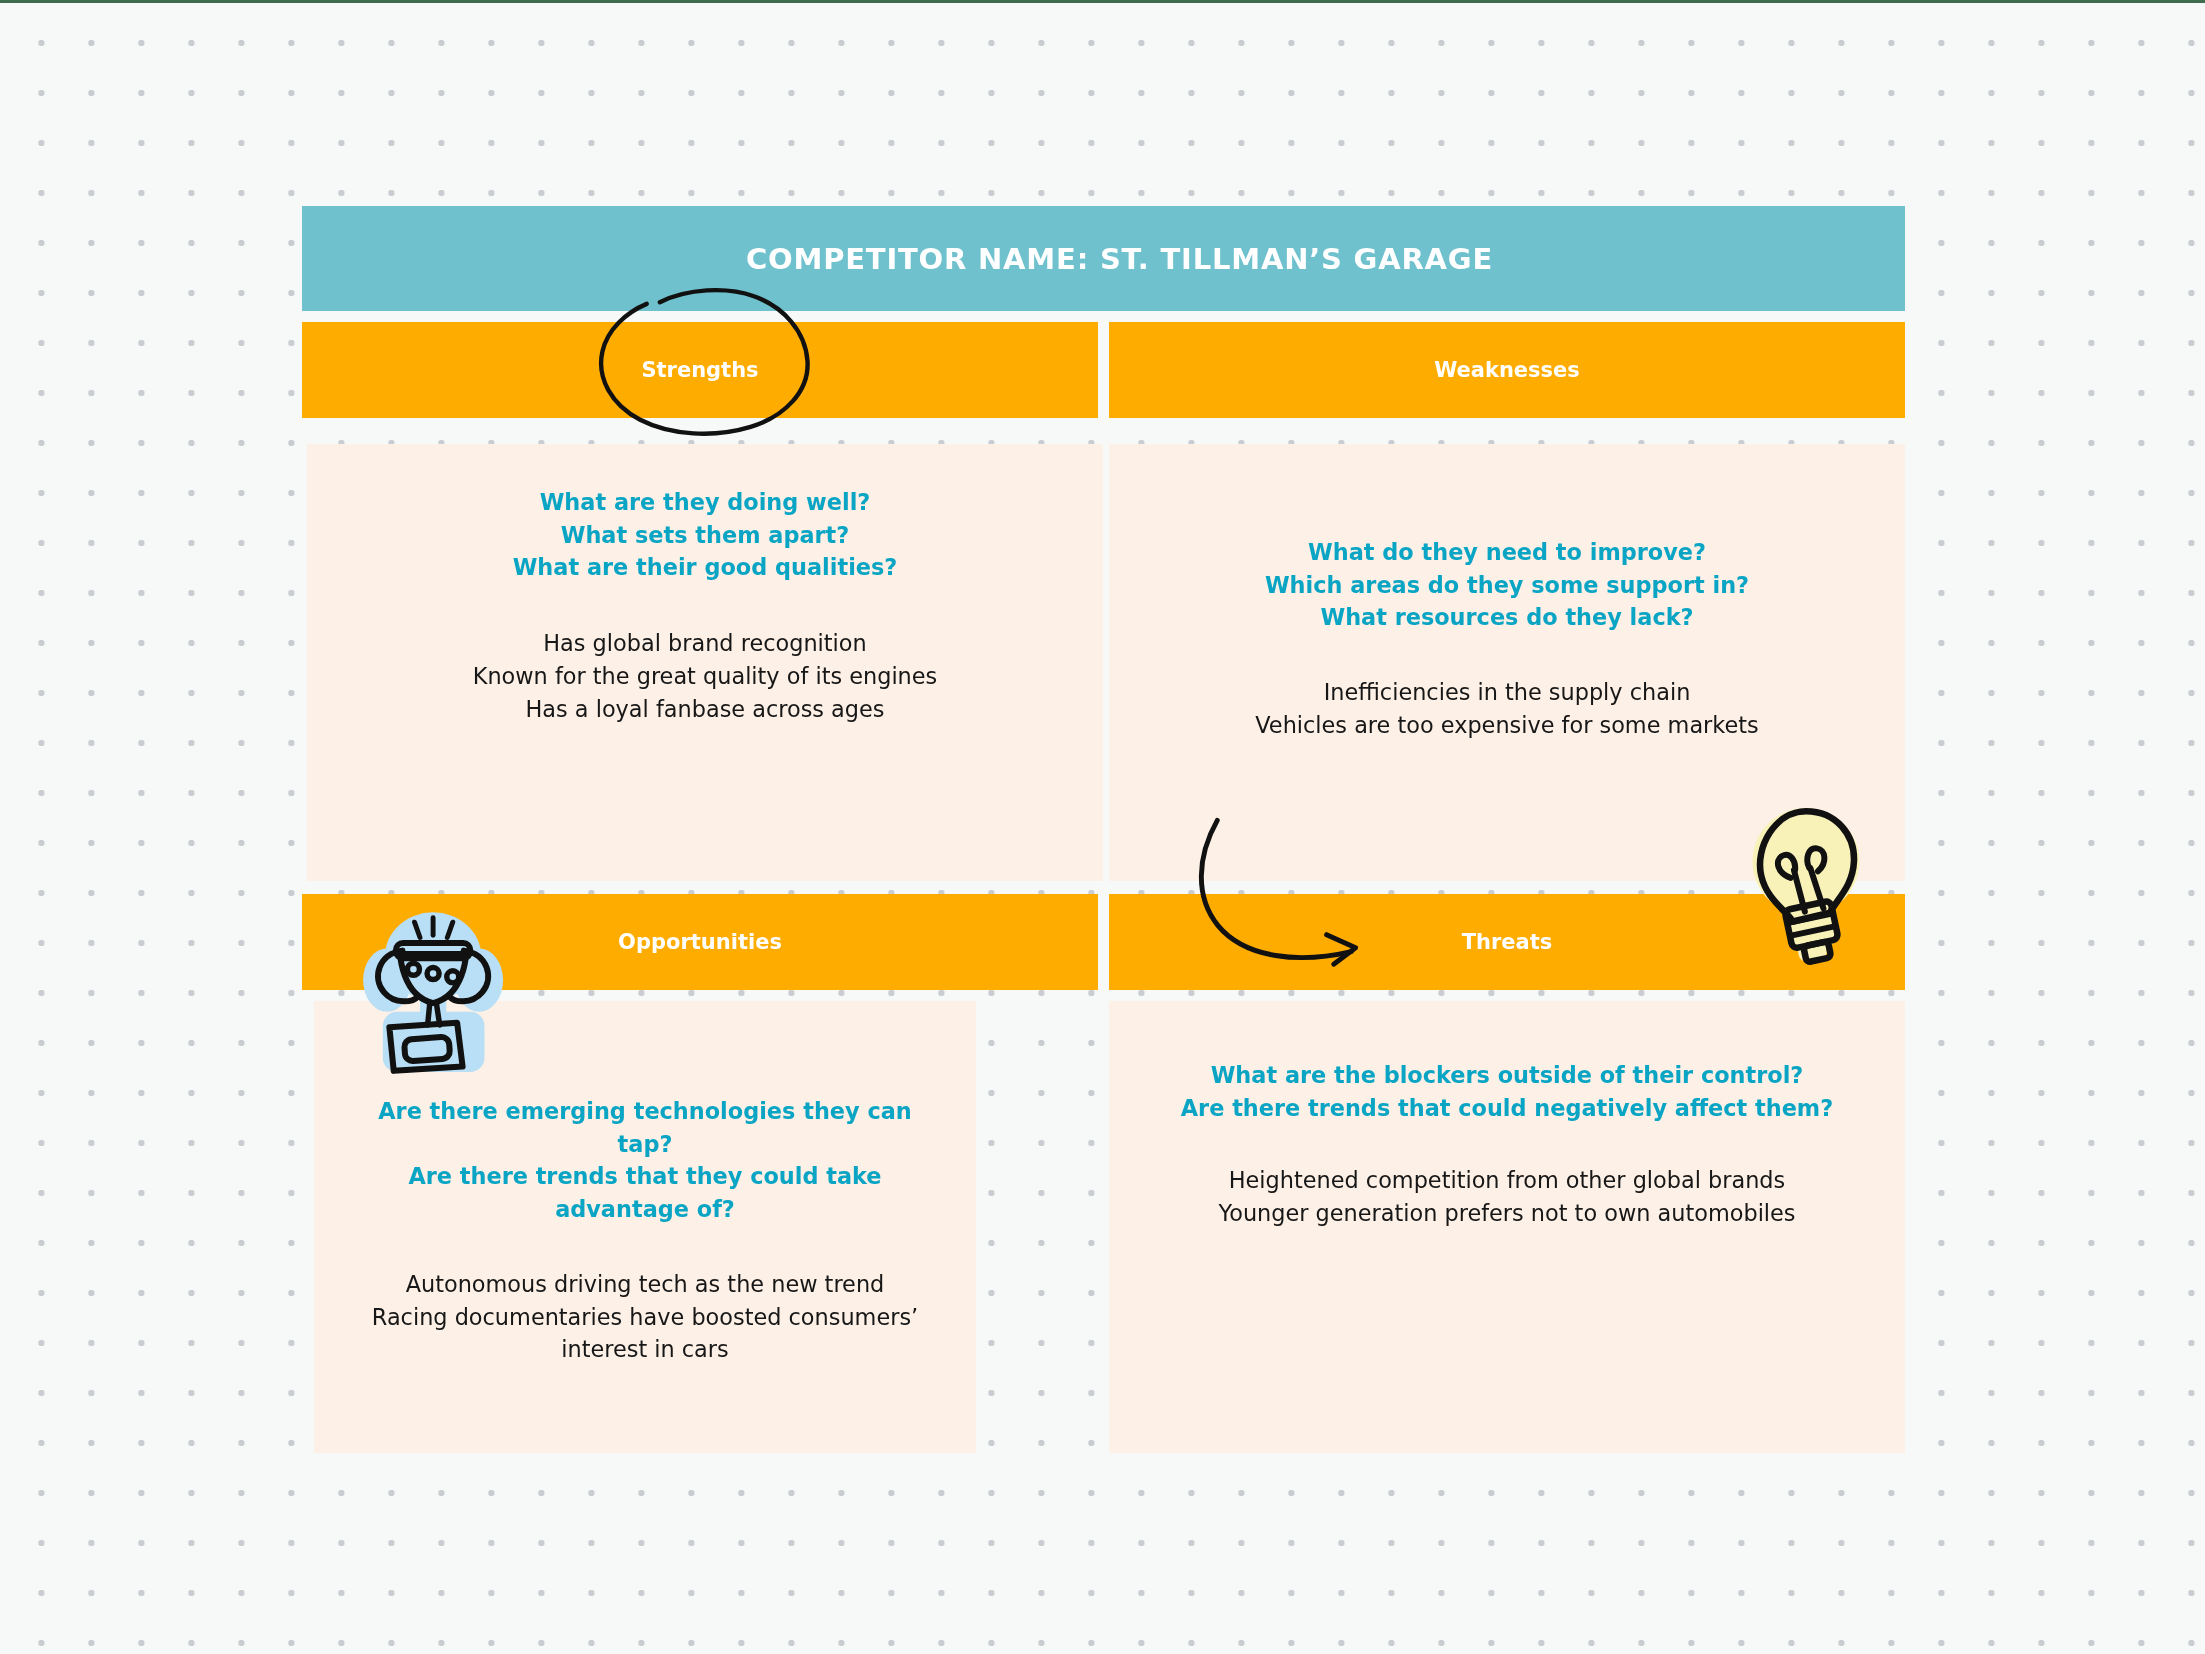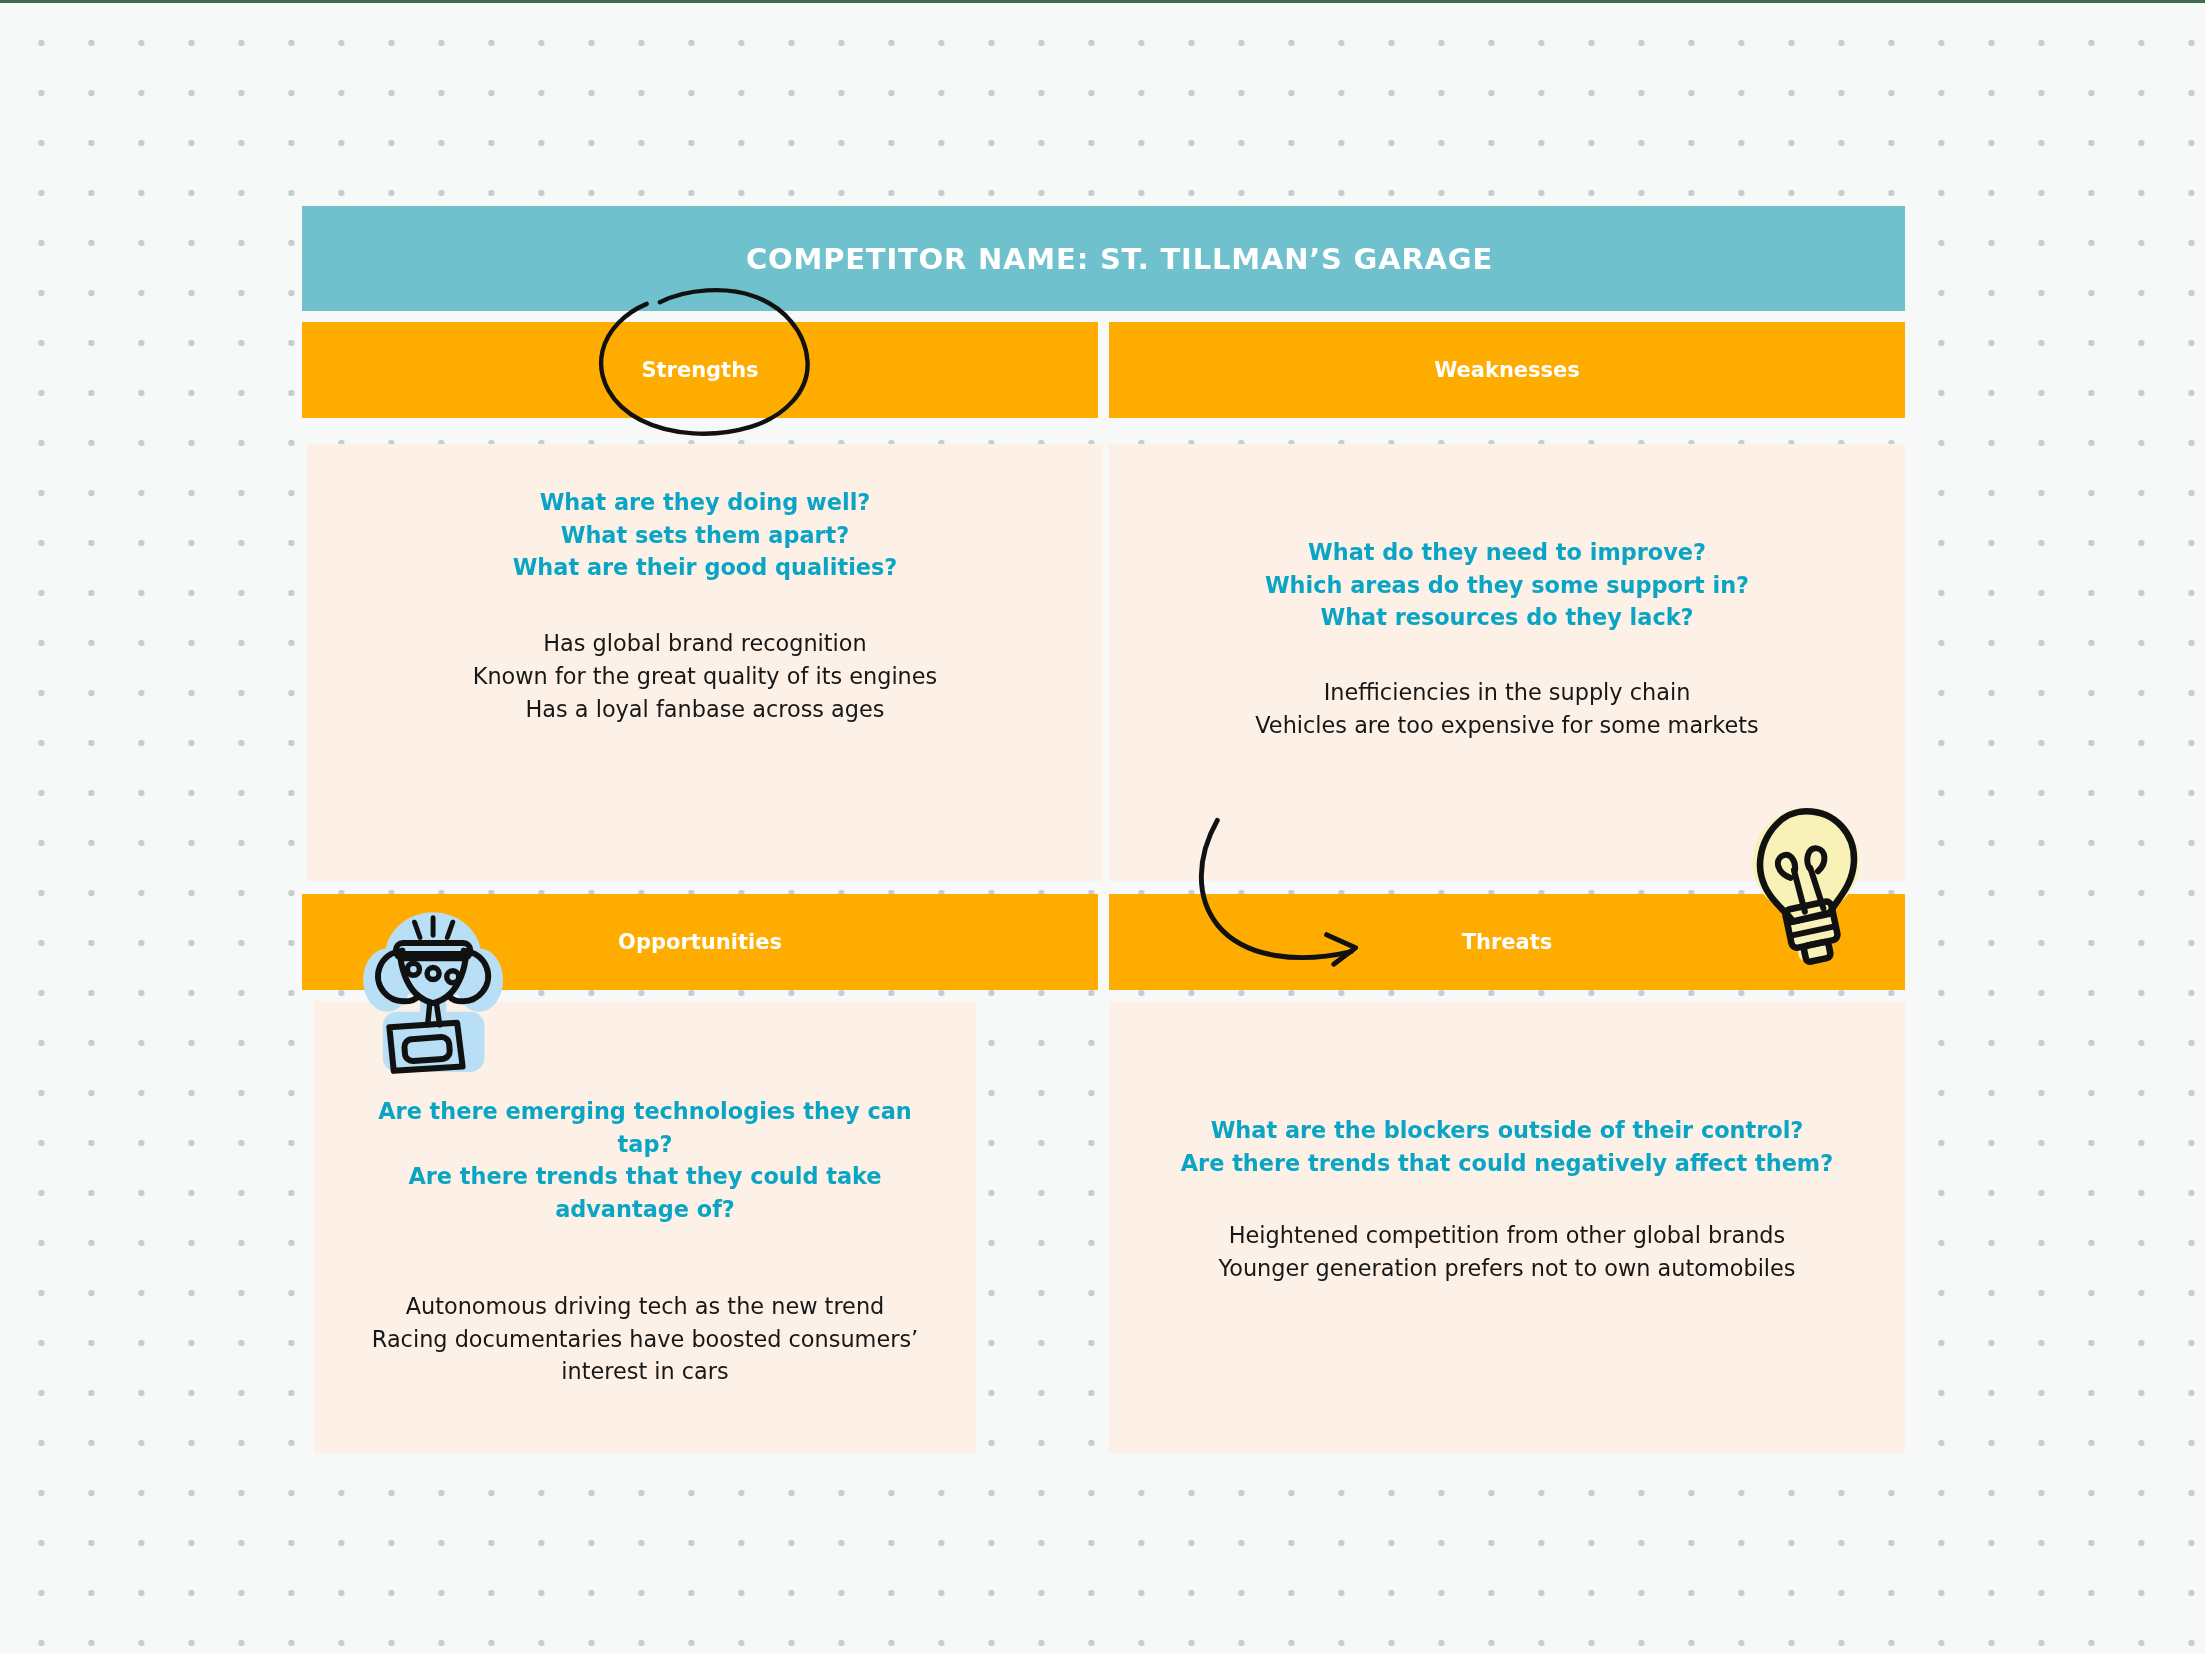--- a/index.html
+++ b/index.html
@@ -113,22 +113,22 @@
   #body-strengths     { left: 5px;    top: 238px;  width: 796px; height: 437px; }
   #body-weaknesses    { left: 807px; top: 238px;  width: 796px; height: 437px; }
   #body-opportunities { left: 12px;    top: 795px; width: 662px; height: 452px; }
   #body-threats       { left: 807px; top: 795px; width: 796px; height: 452px; }
 
   #body-strengths     .prompt-block { margin-top: 42px; }
   #body-strengths     .item-block   { margin-top: 43px; }
   #body-weaknesses    .prompt-block { margin-top: 92px; }
   #body-weaknesses    .item-block   { margin-top: 42px; }
   #body-opportunities .prompt-block { margin-top: 94px; }
-  #body-opportunities .item-block   { margin-top: 64px; text-align: center; }
-  #body-threats       .prompt-block { margin-top: 113px; }
+  #body-opportunities .item-block   { margin-top: 42px; text-align: center; }
+  #body-threats       .prompt-block { margin-top: 58px; }
   #body-threats       .item-block   { margin-top: 40px; }
 
   
   #annotations {
     position: absolute;
     inset: 0;
     z-index: 20;
     pointer-events: none;
   }
   #annotations svg { display: block; }

